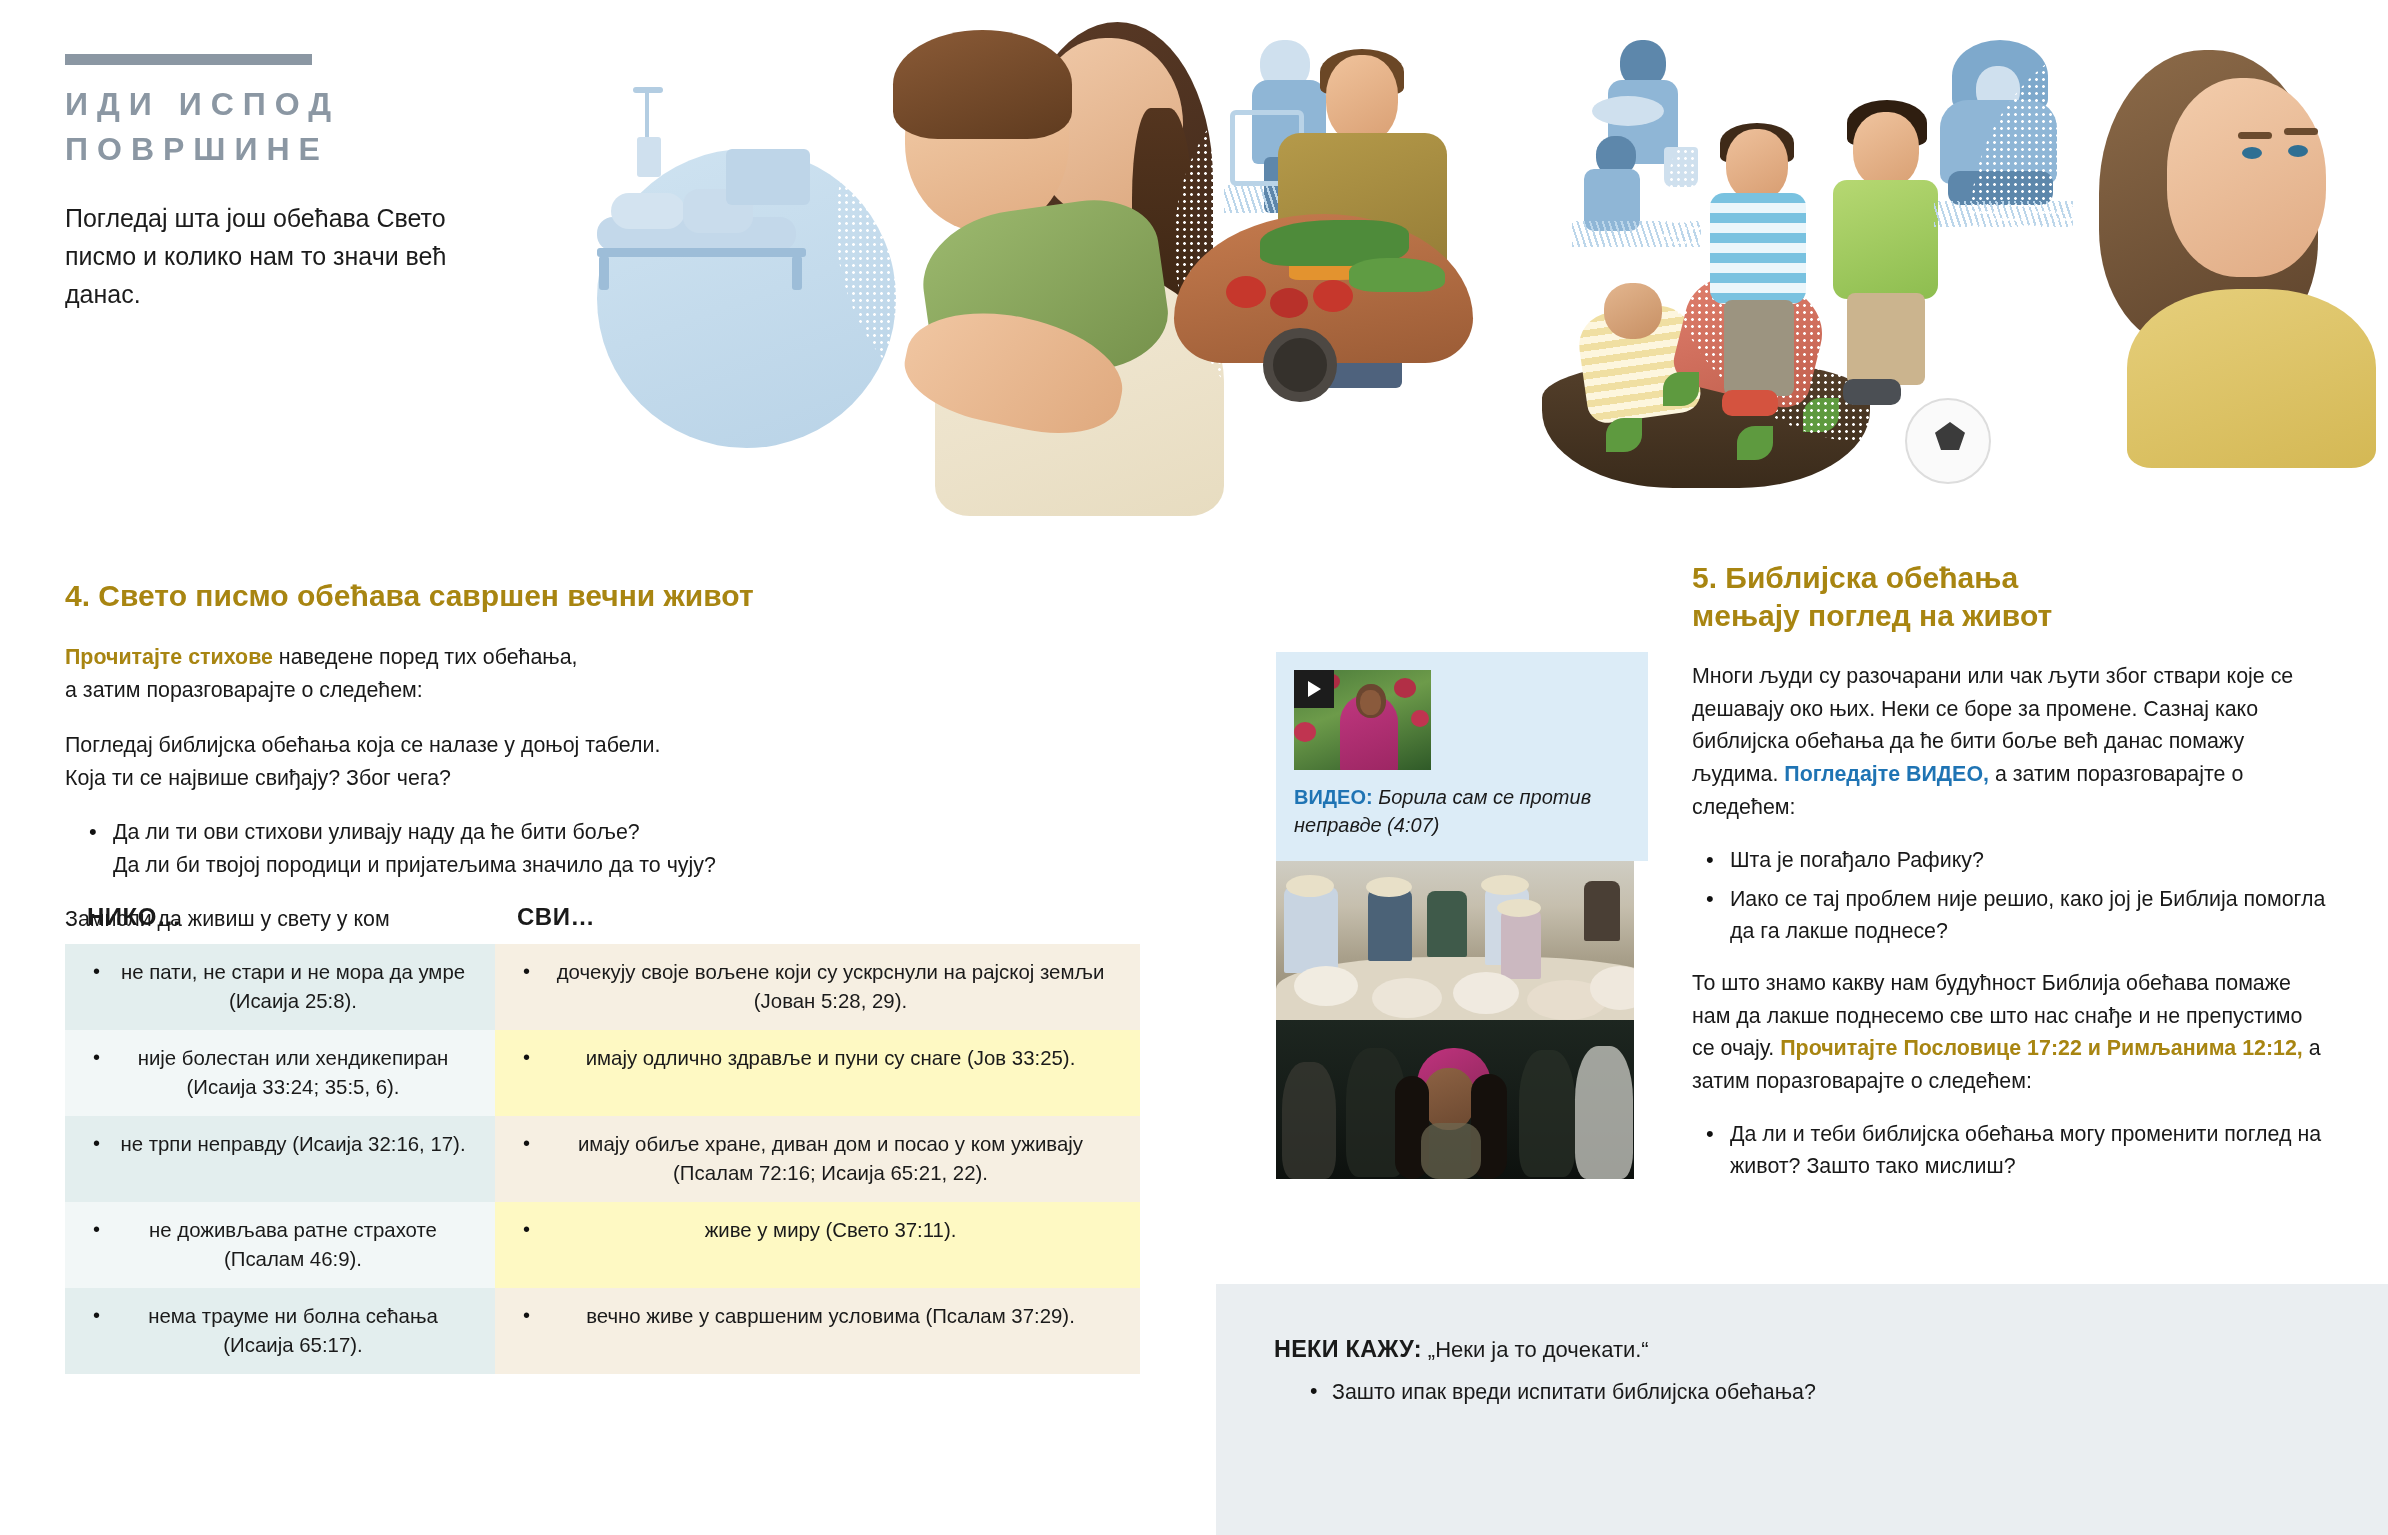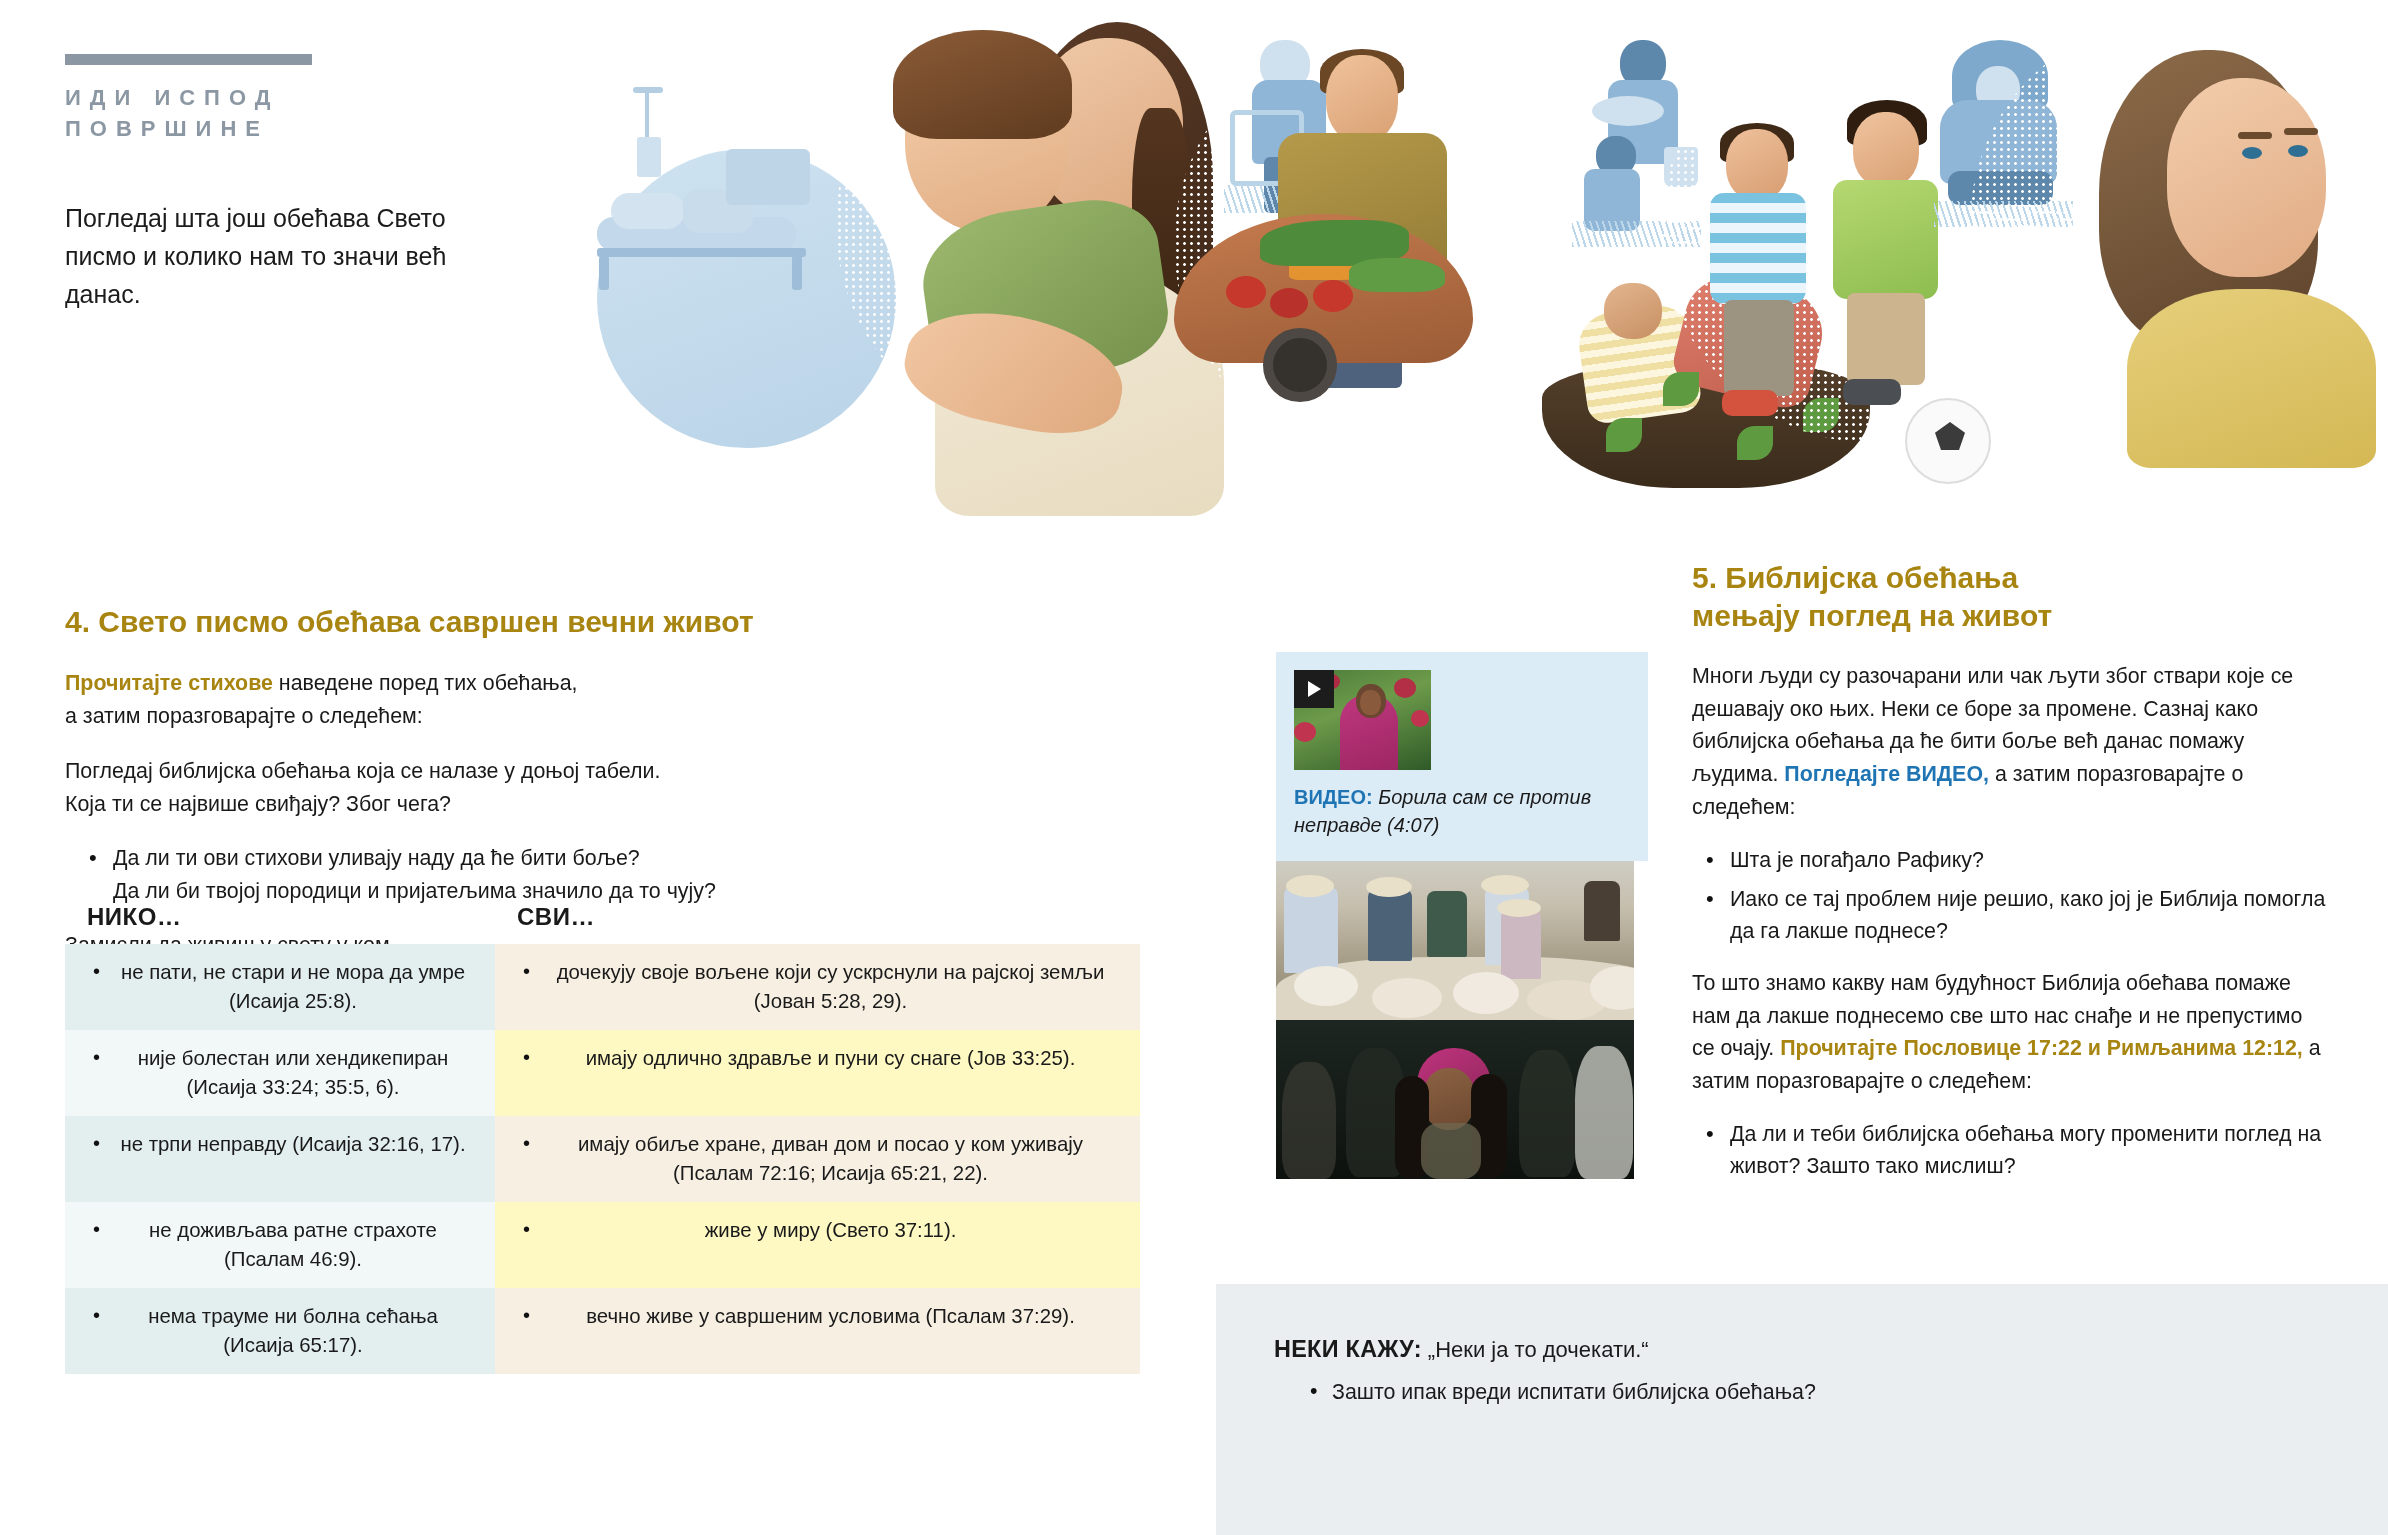--- a/index.html
+++ b/index.html
@@ -131,29 +131,29 @@
     background: linear-gradient(150deg,#f3cdac,#e0ab84); border-radius: 46% 50% 44% 44%; }
   .woman .body { position: absolute; left: 38px; top: 249px; width: 249px; height: 179px;
     background: linear-gradient(160deg,#e6cf7c,#d4b854); border-radius: 44% 44% 10% 10%; }
   .woman .eye { position: absolute; width: 20px; height: 12px; background: #2f6f93; border-radius: 50%; }
   .woman .brow { position: absolute; width: 34px; height: 7px; background: #6b4b2e; border-radius: 4px; }
 
   
   .title-rule { position: absolute; left: 65px; top: 54px; width: 247px; height: 11px; background: #8b97a3; }
   .kicker {
     position: absolute; left: 65px; top: 82px; width: 418px;
-    font-size: 22px; font-weight: bold; letter-spacing: 9px; color: #8b97a3; line-height: 1.42;
+    font-size: 32px; font-weight: bold; letter-spacing: 9px; color: #8b97a3; line-height: 1.42;
   }
   .lede {
     position: absolute; left: 65px; top: 199px; width: 398px;
     font-size: 25px; color: #1b1b1b; line-height: 1.52;
   }
 
   
-  .sec4 { position: absolute; left: 65px; top: 577px; width: 1075px; margin-top: 26px; }
+  .sec4 { position: absolute; left: 65px; top: 577px; width: 1075px; }
   .h-num {
     font-size: 30px; font-weight: bold; color: #a88511; line-height: 1.28;
     margin-bottom: 26px;
   }
   .body-p { font-size: 21.4px; color: #191919; line-height: 1.53; margin-bottom: 22px; }
   .gold { color: #a88511; font-weight: bold; }
   .blue { color: #1f74b4; font-weight: bold; }
   ul.q { list-style: none; margin: 0 0 22px 0; padding: 0 0 0 48px; }
   ul.q li { position: relative; font-size: 21.4px; line-height: 1.5; color: #191919; margin-bottom: 7px; }
   ul.q li::before { content: "•"; position: absolute; left: -24px; top: -1px; font-size: 22px; color: #111; }

